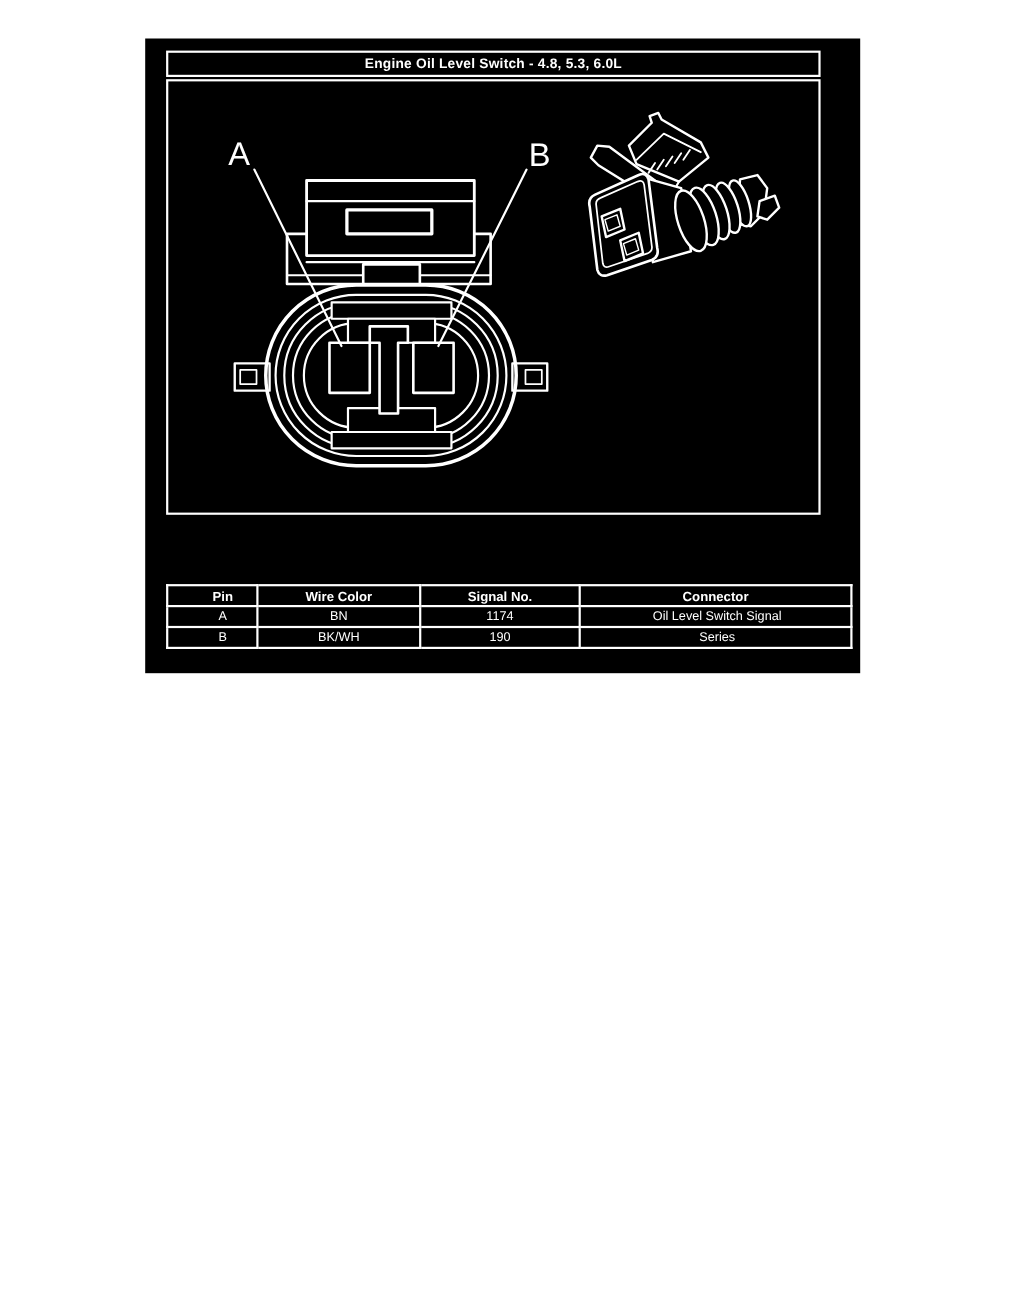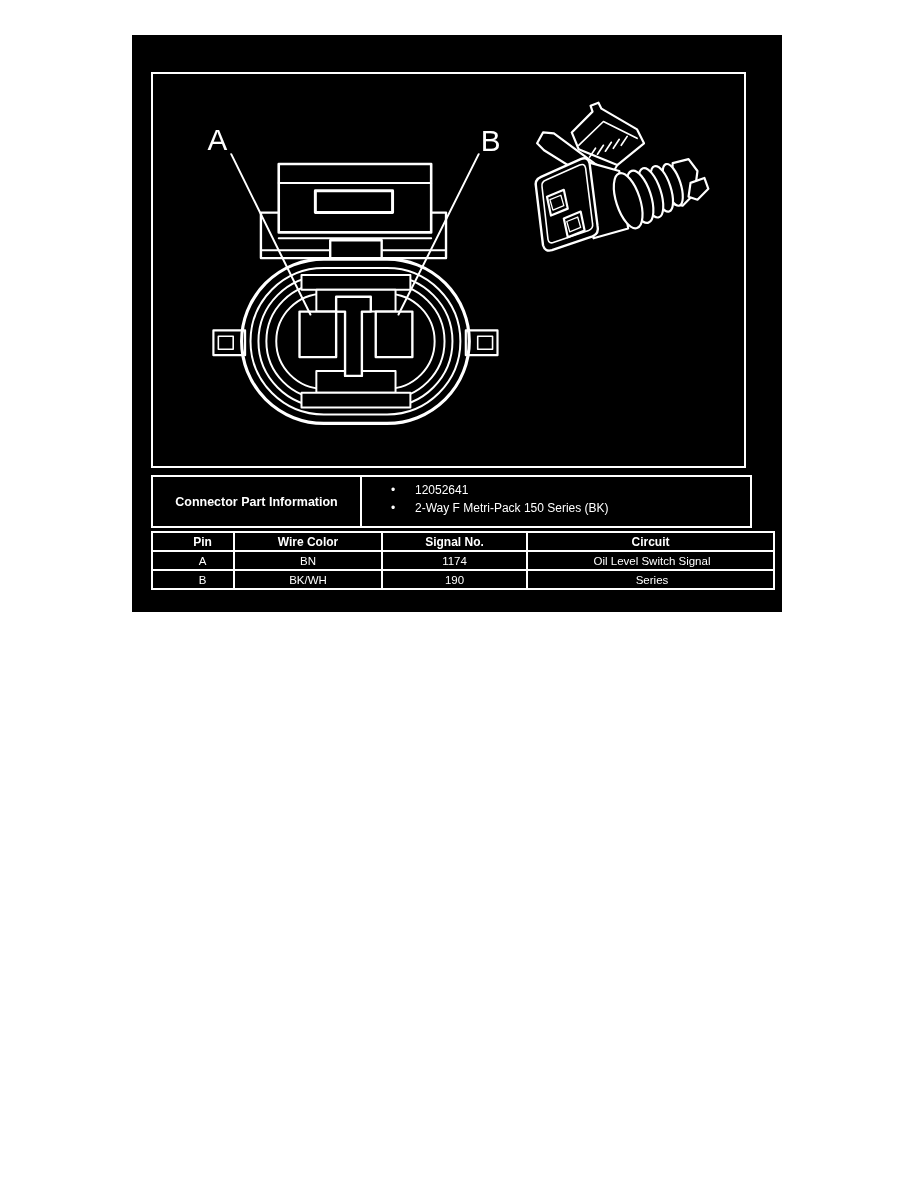--- a/index.html
+++ b/index.html
@@ -119,20 +119,23 @@
     fill: #ffffff;
     font-family: "Liberation Sans", sans-serif;
   }
 </style>
 </head>
 <body>
 
 <div class="page">
   <div class="figure">
 
+    <div class="titlebar">
+      <span>Engine Oil Level Switch - 4.8, 5.3, 6.0L</span>
+    </div>
 
     <div class="diagram-box">
       <svg viewBox="0 0 595 396" xmlns="http://www.w3.org/2000/svg">
 
         <g stroke="#ffffff" fill="none" stroke-linejoin="round" stroke-linecap="round">
 
           <rect x="108" y="140" width="187" height="46" fill="#000" stroke-width="2.4"></rect>
 
           <rect x="126" y="91" width="154" height="69" fill="#000" stroke-width="2.6"></rect>
           <path d="M126,110 H280" stroke-width="2"></path>
@@ -197,47 +200,28 @@
             <path d="M400,127 L411,122.5 L414,133 L403,137.5 Z" stroke-width="1.3"></path>
           </g>
           <g transform="translate(17,22)">
             <path d="M397,124 L414,117 L418,136 L401,143 Z" fill="#000" stroke-width="2.2"></path>
             <path d="M400,127 L411,122.5 L414,133 L403,137.5 Z" stroke-width="1.3"></path>
           </g>
         </g>
       </svg>
     </div>
 
-    <table class="info-table">
-      <tbody>
-          <tr>
-        <td class="pt-label">Connector Part Information</td>
-        <td class="pt-bullets">
-          <div class="bullets">
-            <div class="bullet-item">
-              <span class="bullet-dot">•</span>
-              <span>12052641</span>
-            </div>
-            <div class="bullet-item">
-              <span class="bullet-dot">•</span>
-              <span>2-Way F Metri-Pack 150 Series (BK)</span>
-            </div>
-          </div>
-        </td>
-      </tr>
-    </tbody>
-      </table>
 
     <table class="pin-table">
       <tbody>
           <tr>
         <th class="col-pin">Pin</th>
         <th class="col-wire">Wire Color</th>
         <th class="col-circuit">Signal No.</th>
-        <th class="col-function">Circuit</th>
+        <th class="col-function">Connector</th>
       </tr>
       <tr>
         <td class="col-pin">A</td>
         <td class="col-wire">BN</td>
         <td class="col-circuit">1174</td>
         <td class="col-function fn">Oil Level Switch Signal</td>
       </tr>
       <tr>
         <td class="col-pin">B</td>
         <td class="col-wire">BK/WH</td>

